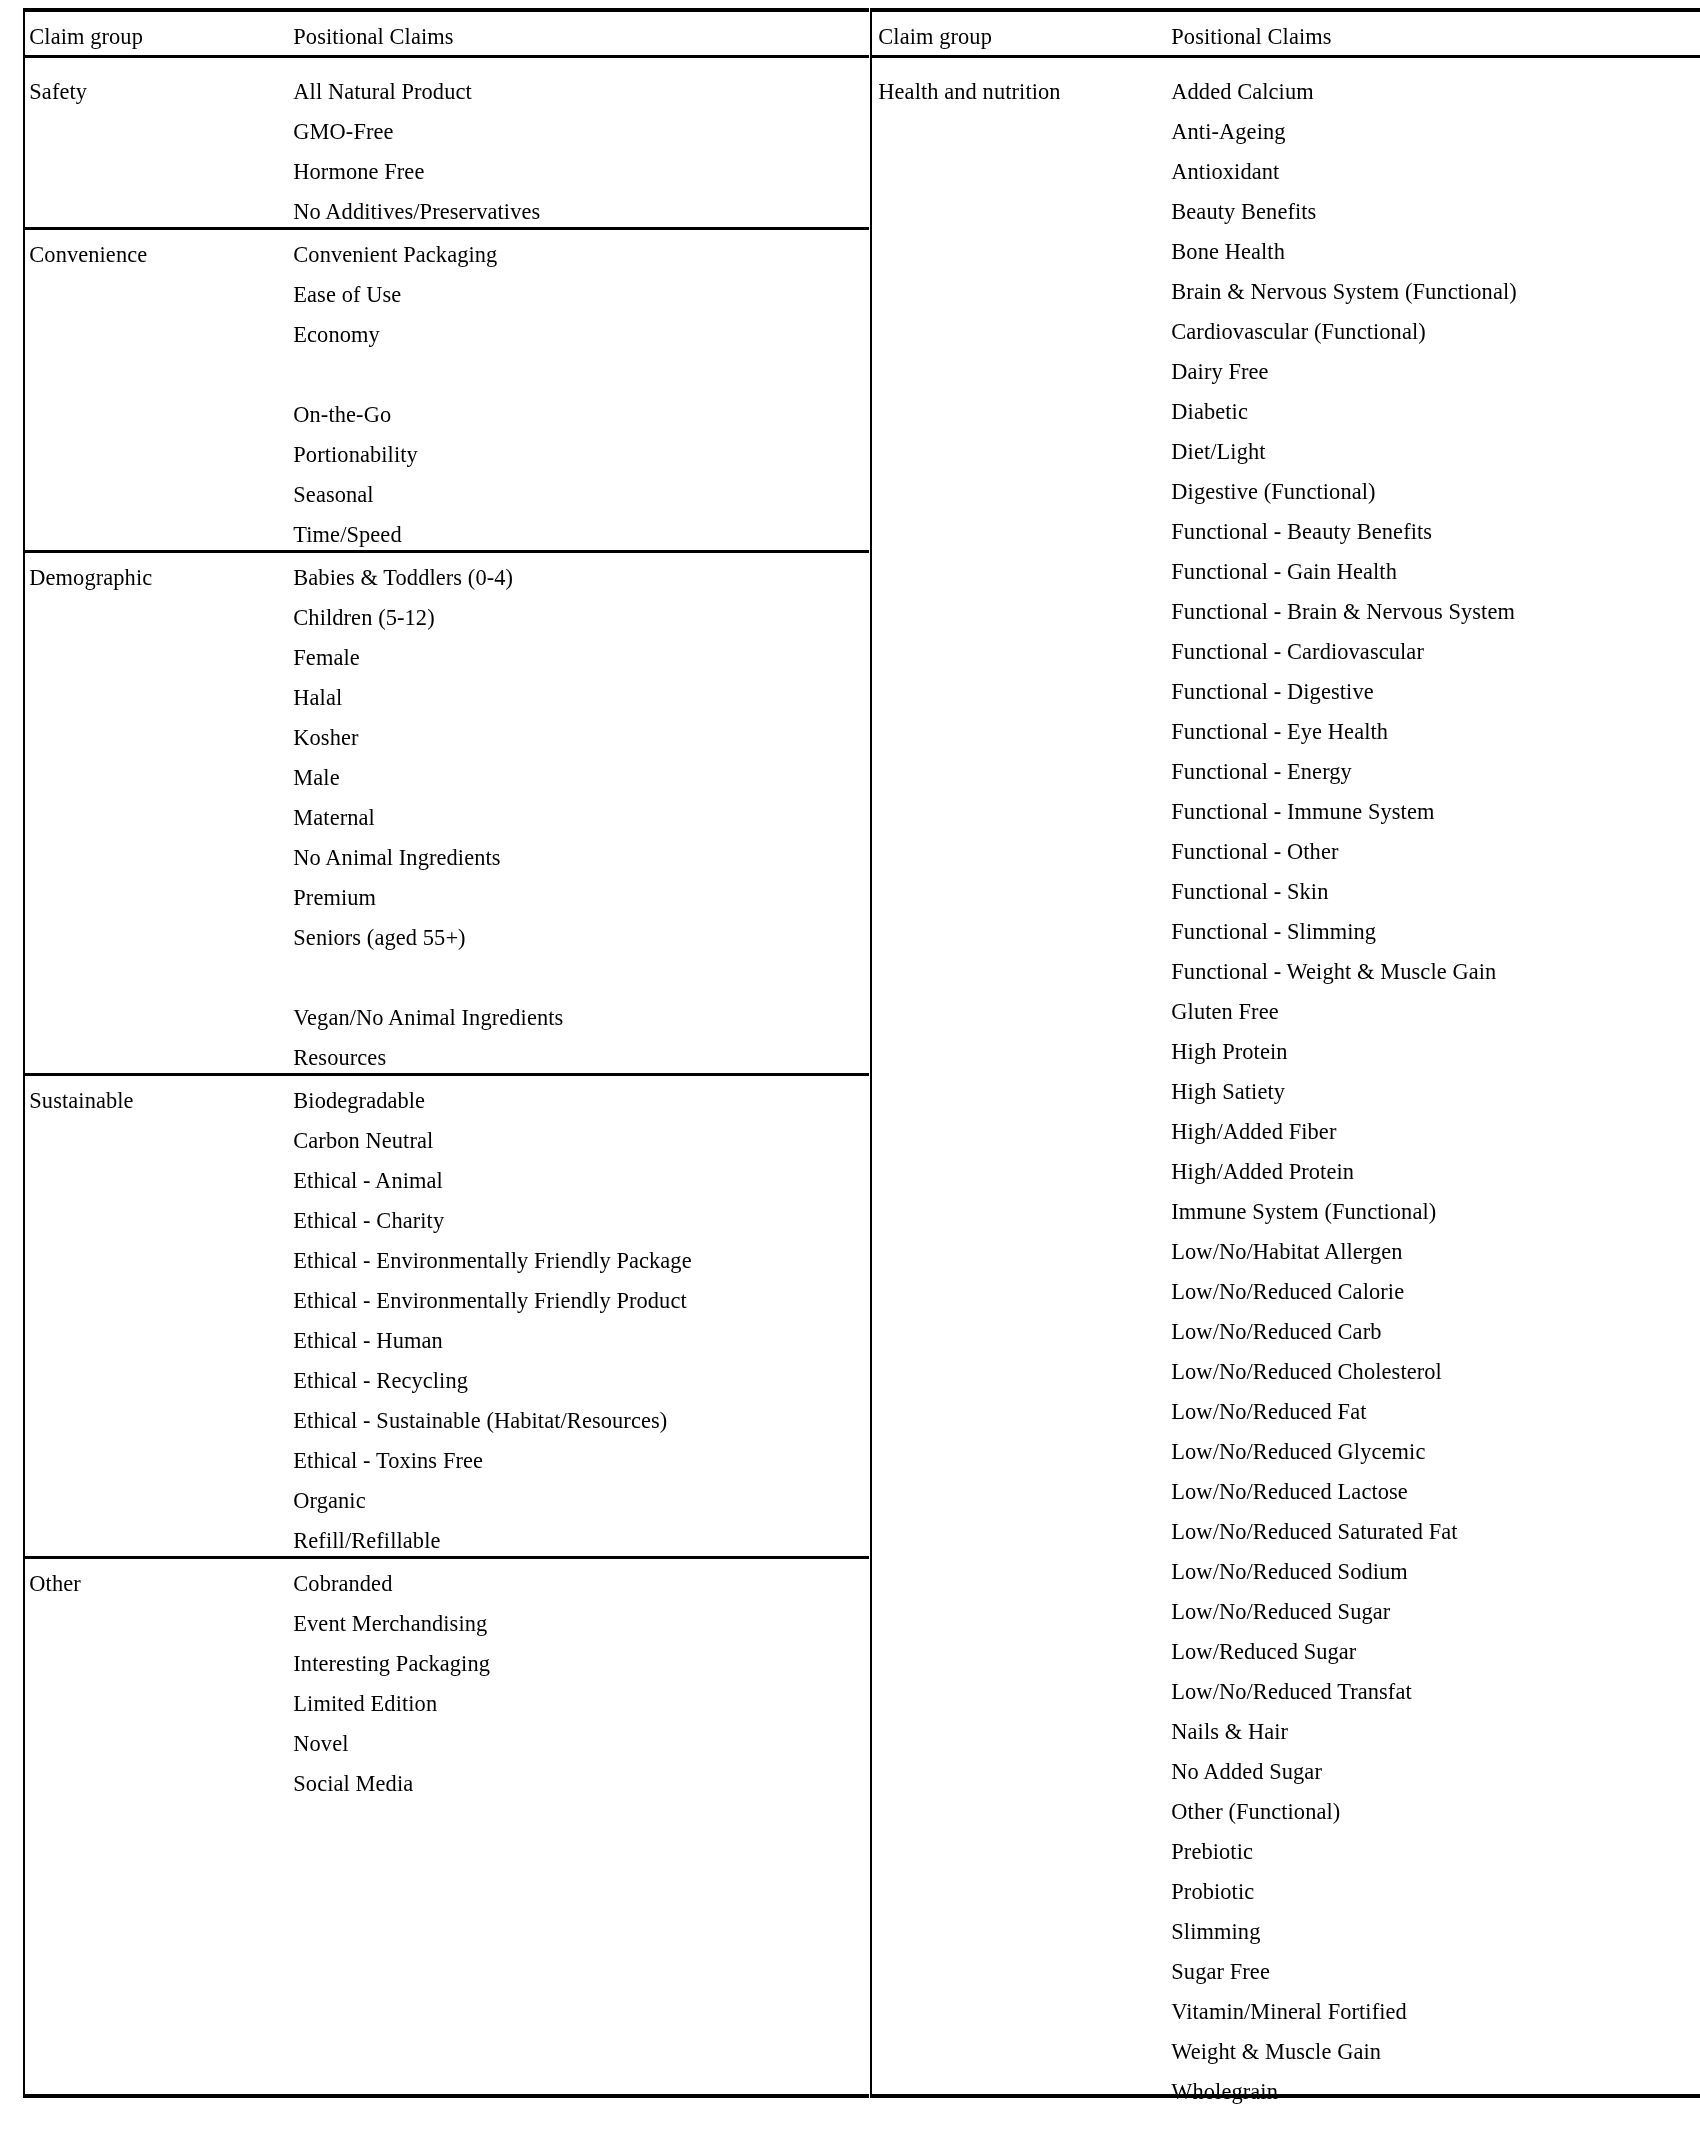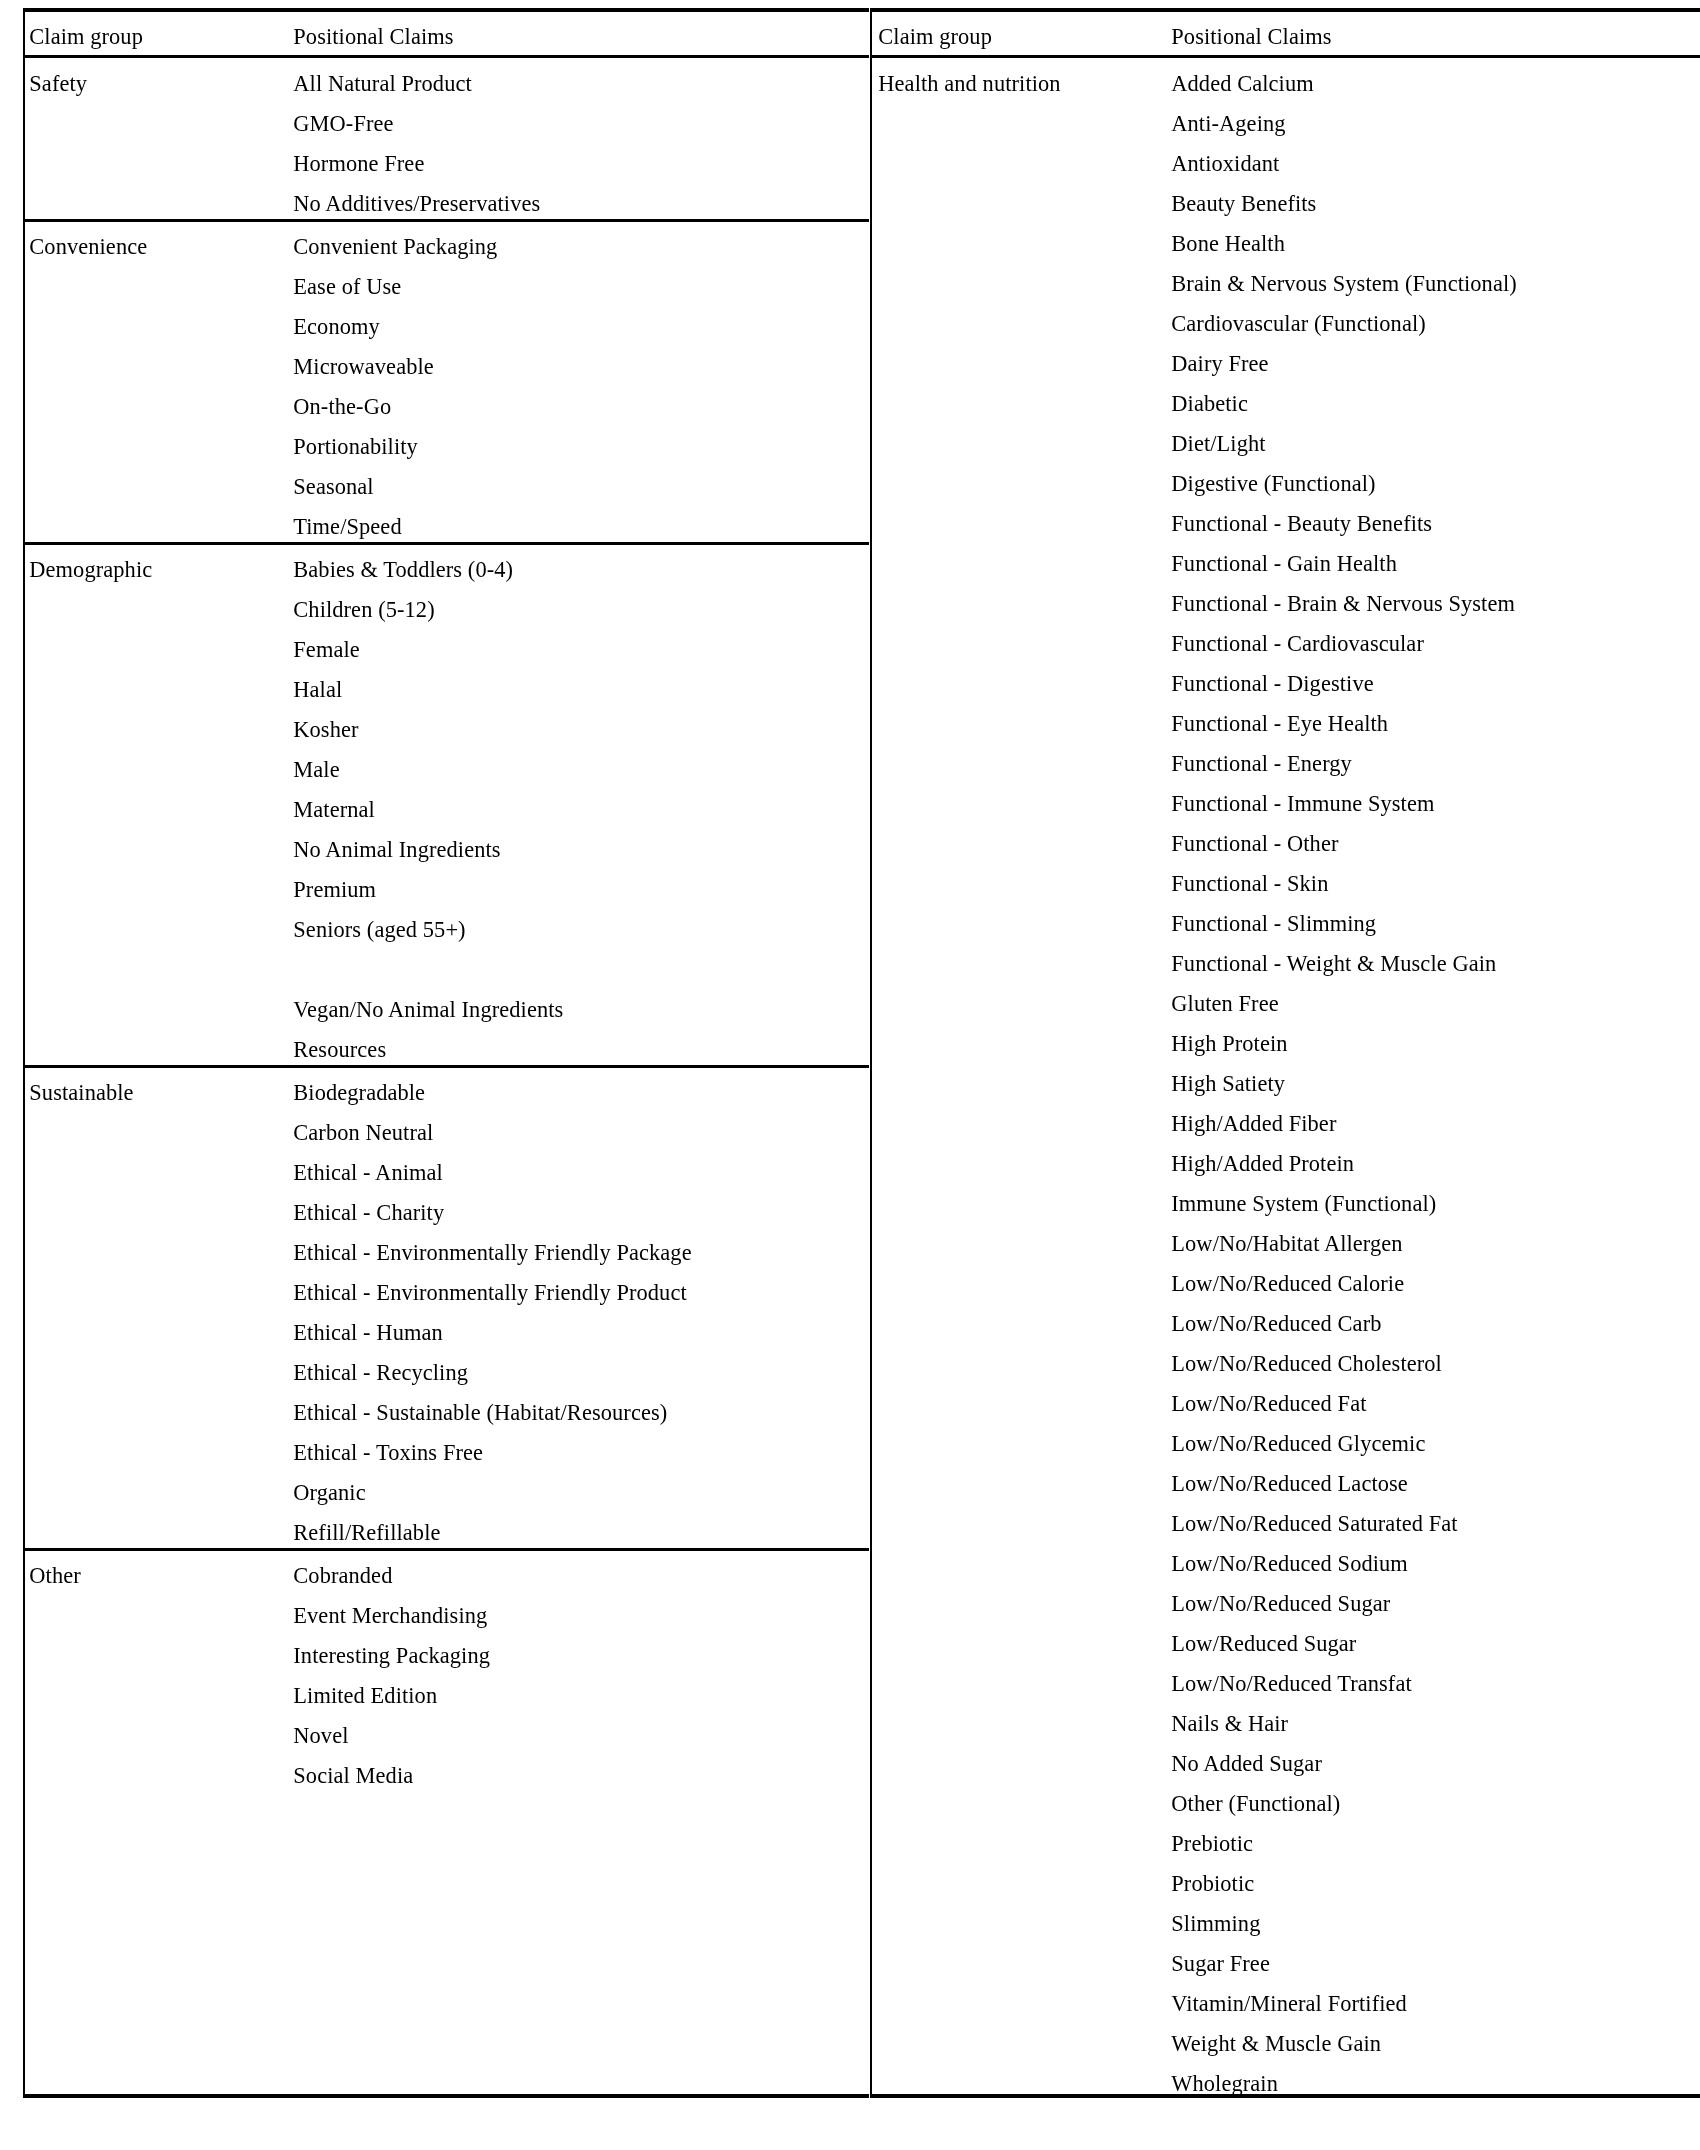--- a/index.html
+++ b/index.html
@@ -56,21 +56,21 @@
     font-size: 22.4px;
     line-height: 31px;
     letter-spacing: 0.1px;
   }
   .left .c1 { width: 264px; padding-left: 4px; }
   .left .c2 { width: 563px; }
   .right .c1 { width: 293px; padding-left: 6.3px; }
   .right .c2 { width: 517px; }
 
   .pad-top  { padding-top: 9.2px; }
-  .body-wrap { padding-top: 4px; }
+  .body-wrap { padding-top: 12px; }
 
   .grp-block { }
 </style>
 </head>
 <body>
 
 <div id="page">
 
   <div class="tbl left" id="left-table">
     <div class="row header">
@@ -106,21 +106,20 @@
           <div class="row">
             <div class="c1 pad-top"></div>
             <div class="c2 pad-top">Ease of Use</div>
           </div>
           <div class="row">
             <div class="c1 pad-top"></div>
             <div class="c2 pad-top">Economy</div>
           </div>
           <div class="row">
             <div class="c1 pad-top"></div>
-            <div class="c2 pad-top">Microwaveable</div>
           </div>
           <div class="row">
             <div class="c1 pad-top"></div>
             <div class="c2 pad-top">On-the-Go</div>
           </div>
           <div class="row">
             <div class="c1 pad-top"></div>
             <div class="c2 pad-top">Portionability</div>
           </div>
           <div class="row">

